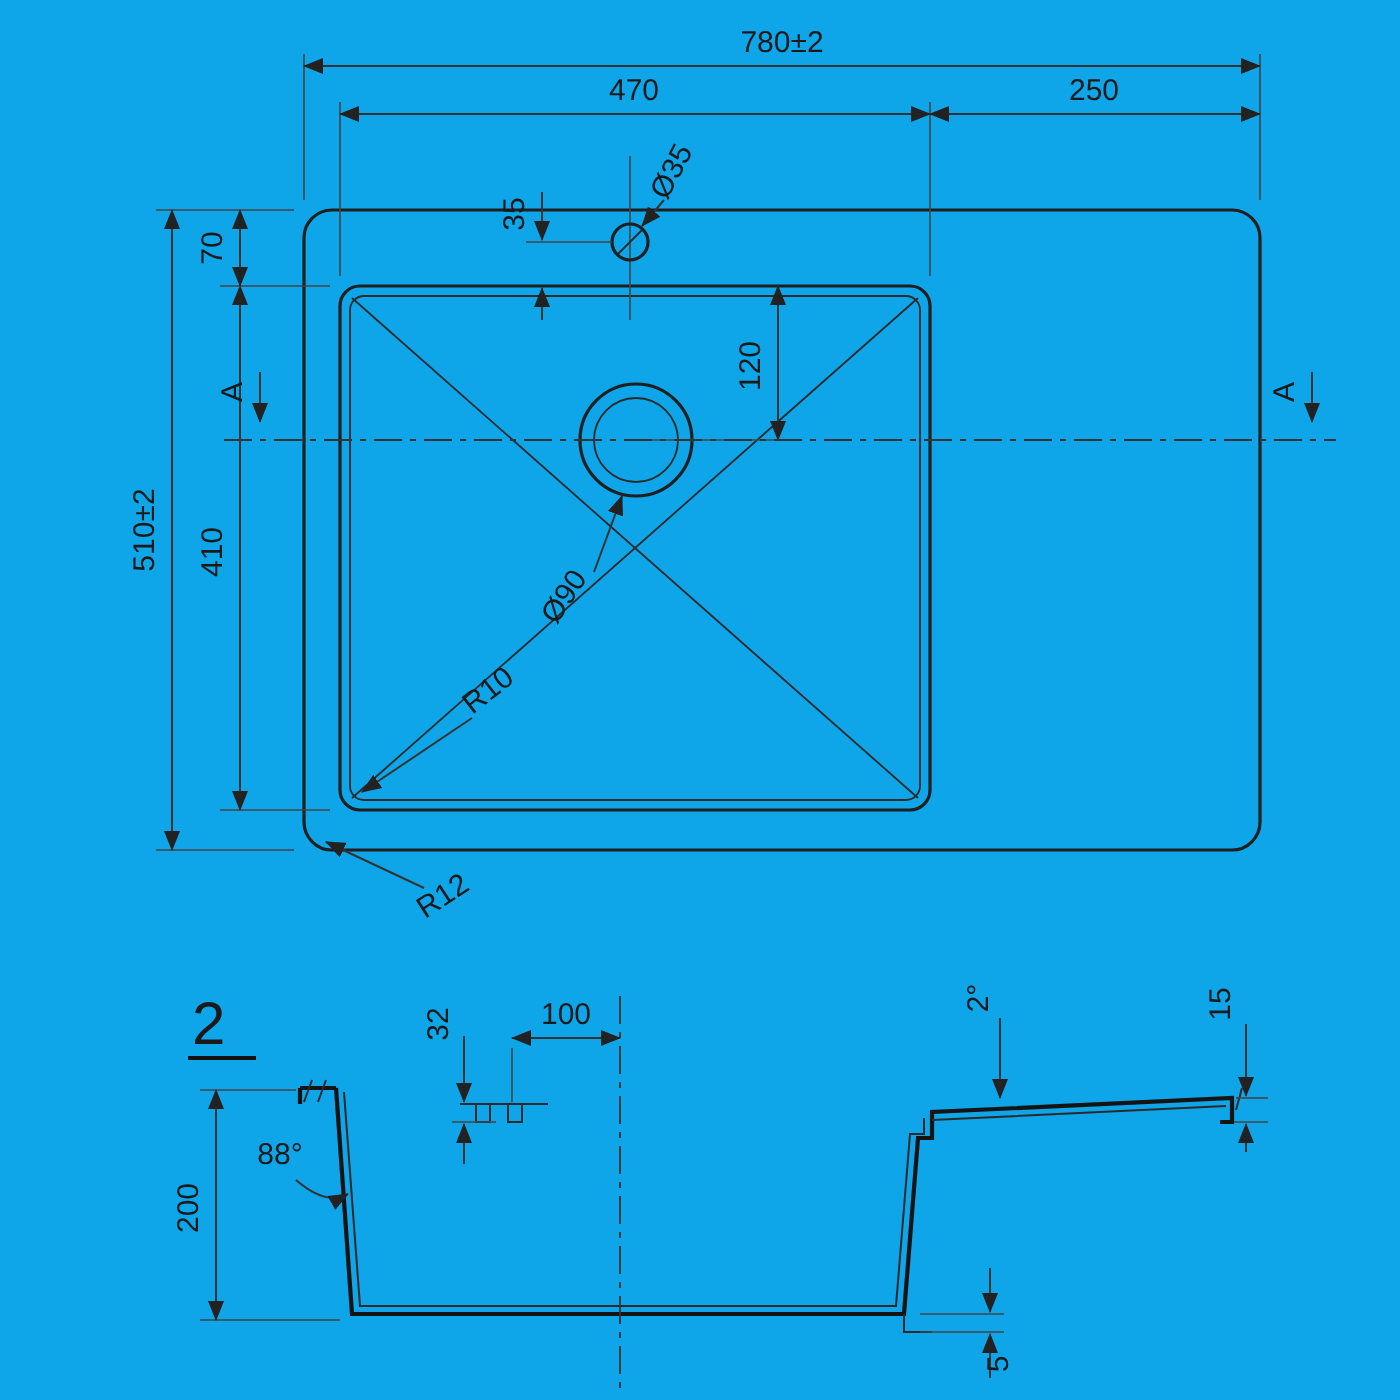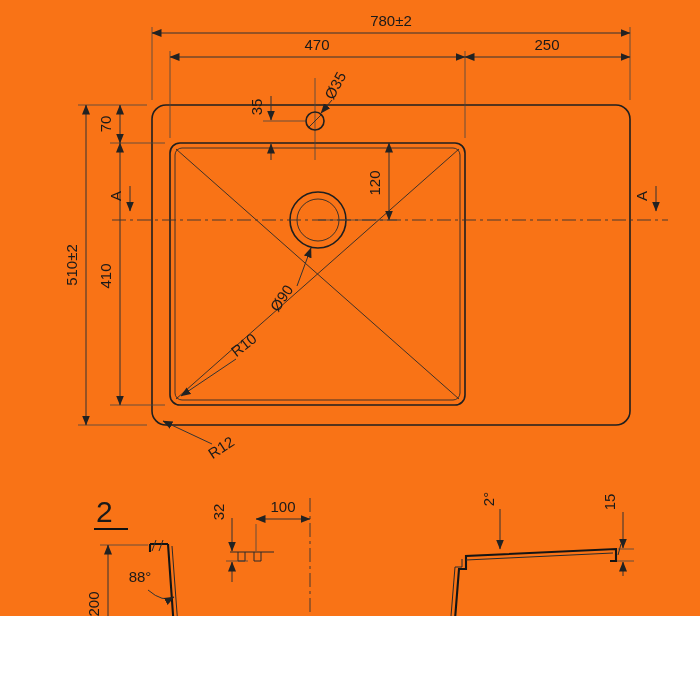--- a/index.html
+++ b/index.html
@@ -1,16 +1,16 @@
 <!DOCTYPE html>
 <html><head>
 <meta charset="utf-8">
 <style>
   html,body{margin:0;padding:0;background:#fff;}
-  .stage{width:700px;height:616px;position:relative;background:#f97316;}
+  .stage{width:700px;height:700px;position:relative;background:#0ea5e9;}
   svg text{font-family:"Liberation Sans",sans-serif;fill:#1a1a1a;font-size:15px;}
   svg text.dim{font-size:15px;}
   svg text.big{font-size:30px;}
   .obj{stroke:#1f1f1f;fill:none;stroke-width:1.6;}
   .obj-thin{stroke:#2a2a2a;fill:none;stroke-width:0.9;}
   .sect{stroke:#141414;fill:none;stroke-width:2.1;}
   .sect-in{stroke:#2a2a2a;fill:none;stroke-width:1;}
   .dimline{stroke:#333;fill:none;stroke-width:1;}
   .ext{stroke:#444;fill:none;stroke-width:0.8;}
   .cl{stroke:#333;fill:none;stroke-width:0.9;stroke-dasharray:14 4 3 4;}

